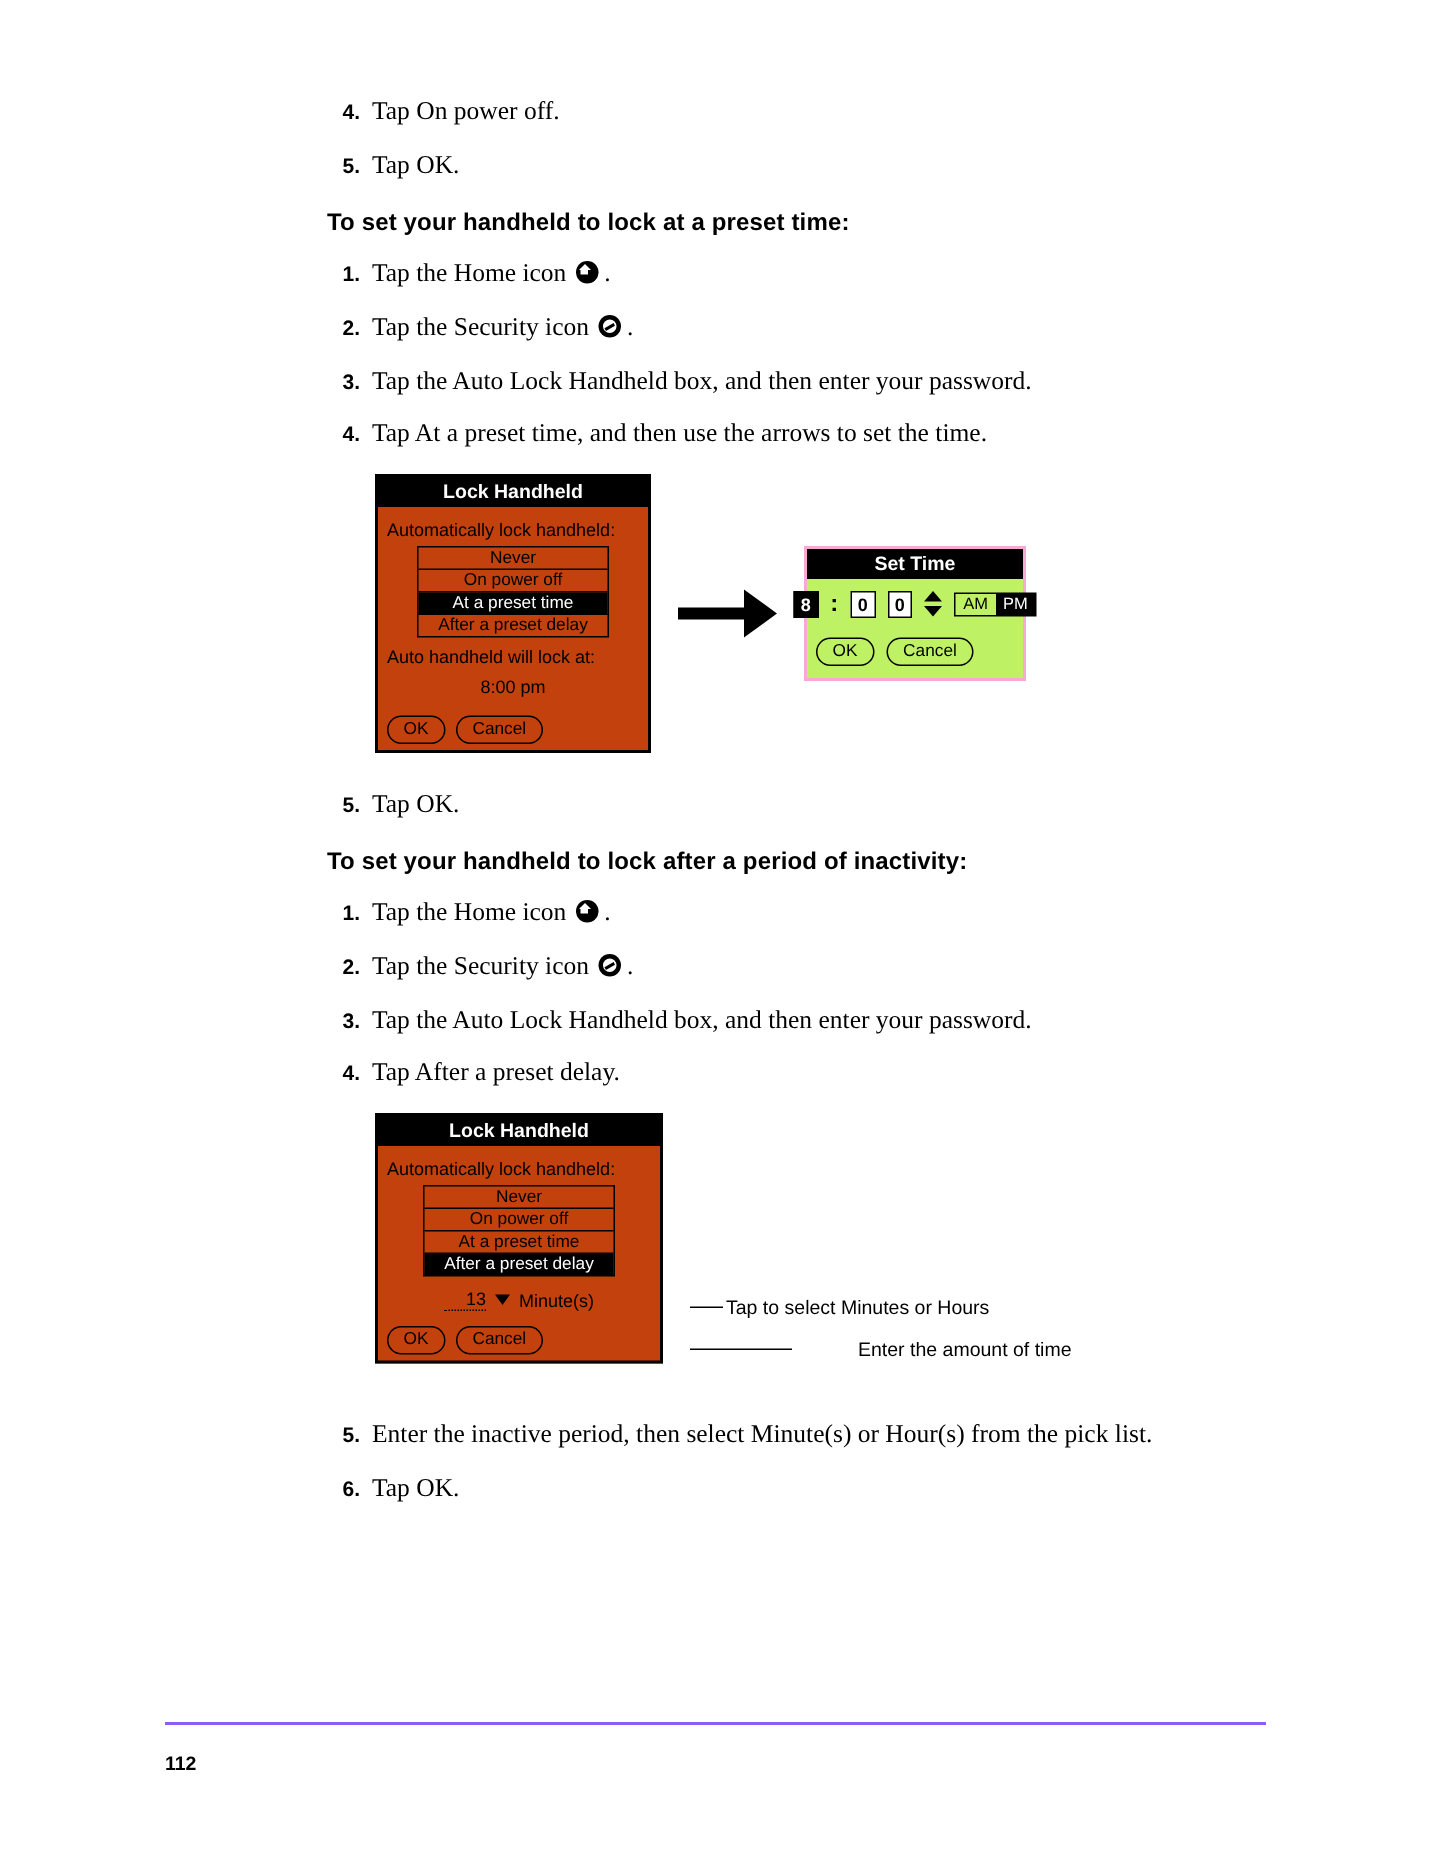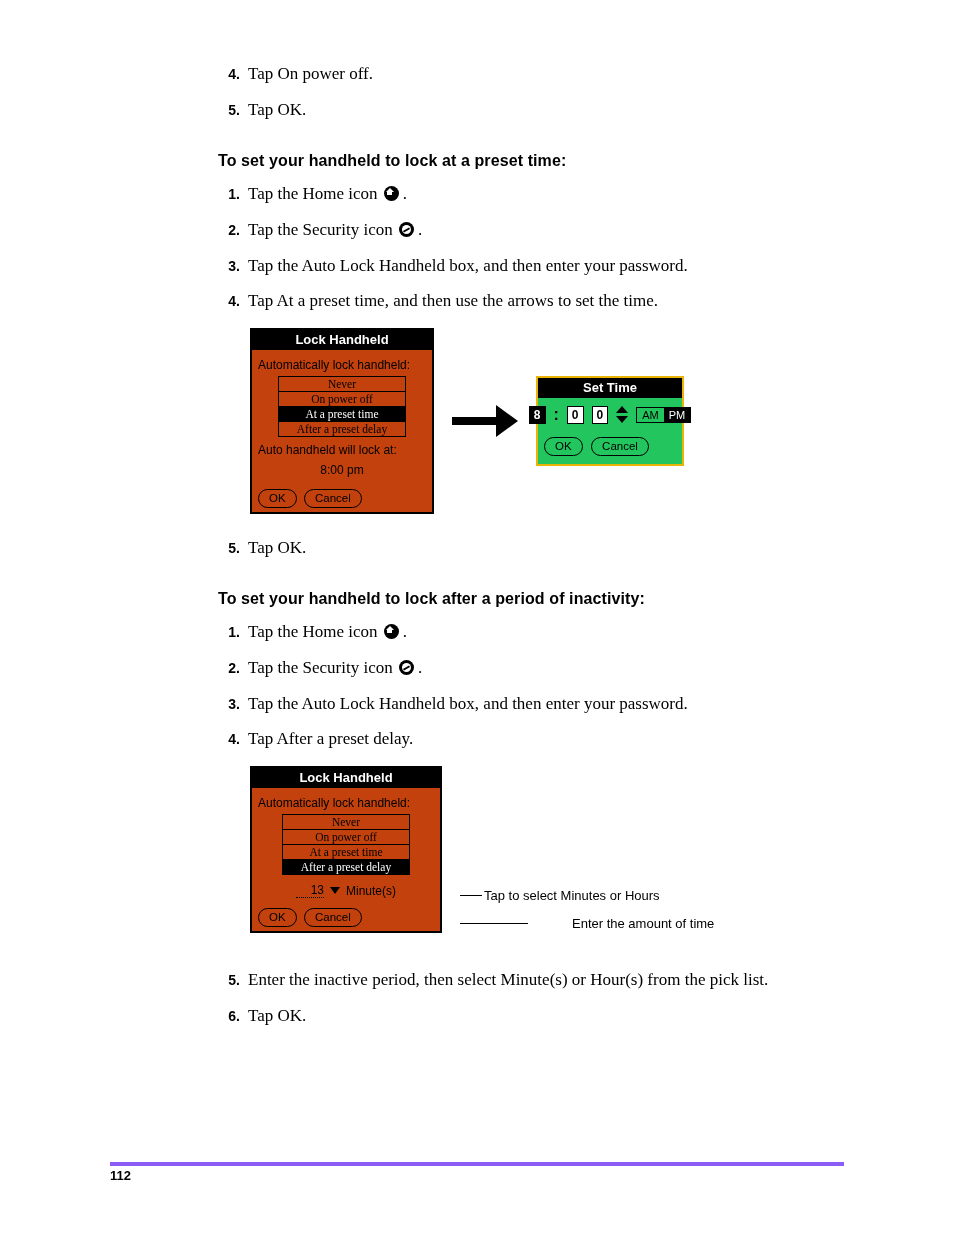--- a/index.html
+++ b/index.html
@@ -66,21 +66,21 @@
     width:9px; height:9px; border-radius:50%; background:#fff;
   }
   .icon-sec::after {
     content:""; position:absolute; left:4px; top:7px; width:7px; height:2px; background:#000; transform:rotate(-30deg);
   }
   .subhead {
     font-family: Arial, Helvetica, sans-serif;
     font-size: 16px;
     font-weight: bold;
     letter-spacing: .1px;
-    margin: 30px 0 12px 0;
+    margin: 18px 0 12px 0;
     font-stretch: condensed;
   }
   .figrow {
     display: flex;
     align-items: center;
     margin: 14px 0 22px 32px;
     gap: 18px;
   }
   .panel {
     border: 2px solid #000;
@@ -93,38 +93,38 @@
     background: #000;
     color: #fff;
     font-weight: bold;
     font-size: 13px;
     text-align: center;
     padding: 2px 0 3px 0;
   }
   .panel-body { padding: 6px 6px 4px 6px; font-size: 12px; }
   .plabel { font-size: 12px; margin: 2px 0 4px 0; }
   .opt-list { margin: 0 auto 6px auto; width: 128px; border: 1px solid #000; }
-  .opt { border-bottom: 1px solid #000; font-size: 11.5px; text-align: center; padding: 1px 0; font-family: Liberation Serif, serif; }
+  .opt { border-bottom: 1px solid #000; font-size: 11.5px; text-align: center; padding: 1px 0; }
   .opt:last-child { border-bottom: none; }
   .opt.sel { background: #000; color: #fff; }
   .locktime { text-align: center; font-size: 12px; margin: 6px 0 12px 0; }
   .pbtn {
     display: inline-block;
     border: 1px solid #000;
     border-radius: 10px;
     font-size: 11.5px;
     padding: 0 10px 1px 10px;
     margin-right: 4px;
     line-height: 16px;
   }
   .settime {
-    border: 2px solid #eab308;
+    border: 2px solid #f9a8d4;
     font-family: Arial, Helvetica, sans-serif;
     width: 148px;
-    background: #22c55e;
+    background: #bef264;
   }
   .st-row { display:flex; align-items:center; justify-content:center; gap:8px; padding: 8px 6px 8px 6px;}
   .digit { border:1px solid #000; font-size:12px; font-weight:bold; text-align:center; padding:1px 4px; background:#000; color:#fff;}
   .digit.light { background:#fff; color:#000;}
   .colon { font-weight:bold; }
   .spin { width:0; height:0; display:inline-block; }
   .spin-wrap { display:flex; flex-direction:column; gap:3px; }
   .spin-up { border-left:6px solid transparent; border-right:6px solid transparent; border-bottom:7px solid #000;}
   .spin-dn { border-left:6px solid transparent; border-right:6px solid transparent; border-top:7px solid #000;}
   .ampm { border:1px solid #000; display:flex; font-size:11px;}
@@ -144,21 +144,21 @@
   }
   .pick-arrow {
     width:0;height:0;border-left:5px solid transparent;border-right:5px solid transparent;border-top:7px solid #000; display:inline-block;
   }
   .callouts { position: relative; font-family: Arial, Helvetica, sans-serif; font-size: 13px; }
   .callout { position:absolute; white-space:nowrap; display:flex; align-items:center; }
   .clead { height:1px; background:#000; display:inline-block; }
   .pagenum {
     position:absolute; left:110px; bottom:52px;
     font-family: Arial, Helvetica, sans-serif; font-weight:bold; font-size:13px;
-    border-top:4px solid #8b5cf6; padding-top:2px; width:734px;
+    border-top:2px solid #8b5cf6; padding-top:18px; width:734px;
   }
 </style>
 </head>
 <body>
 
 <div class="page">
 
   <div class="content">
 
     <div class="step">

